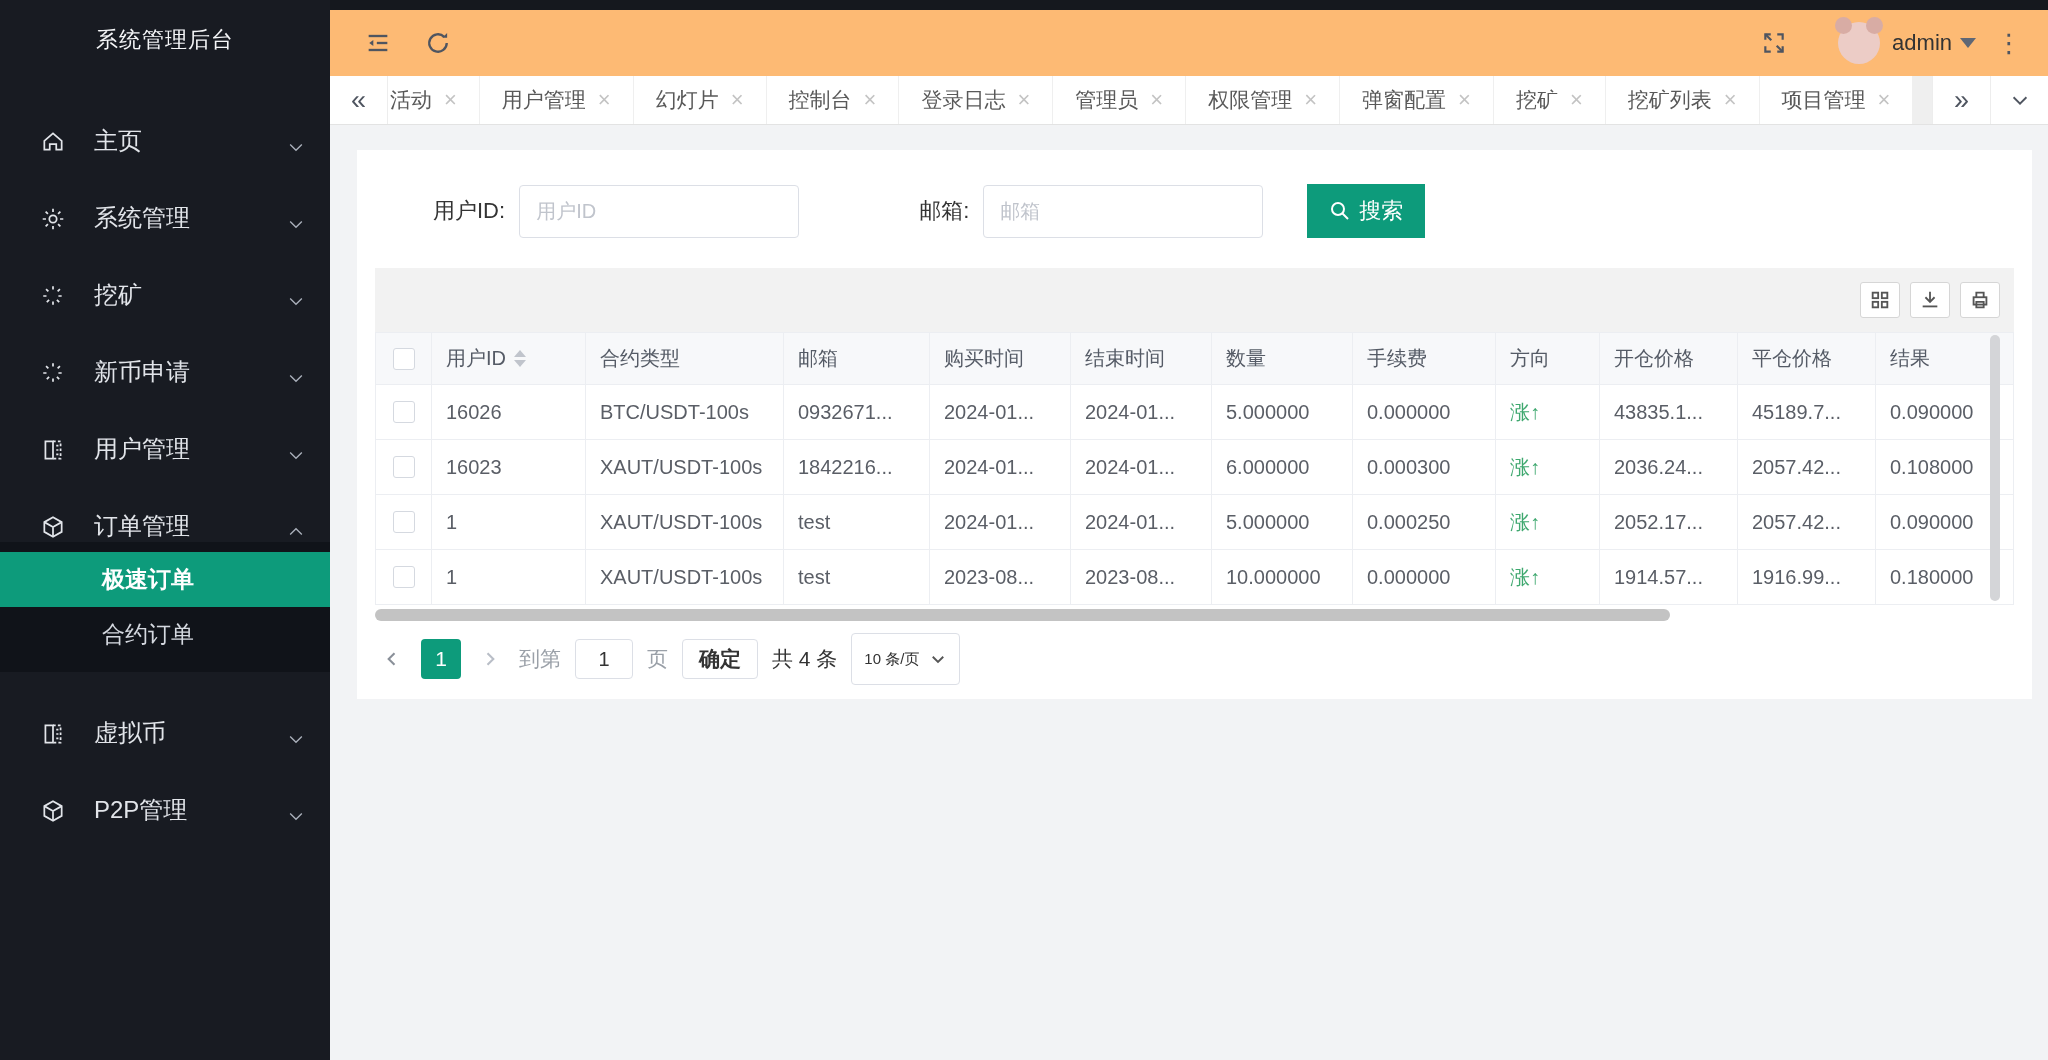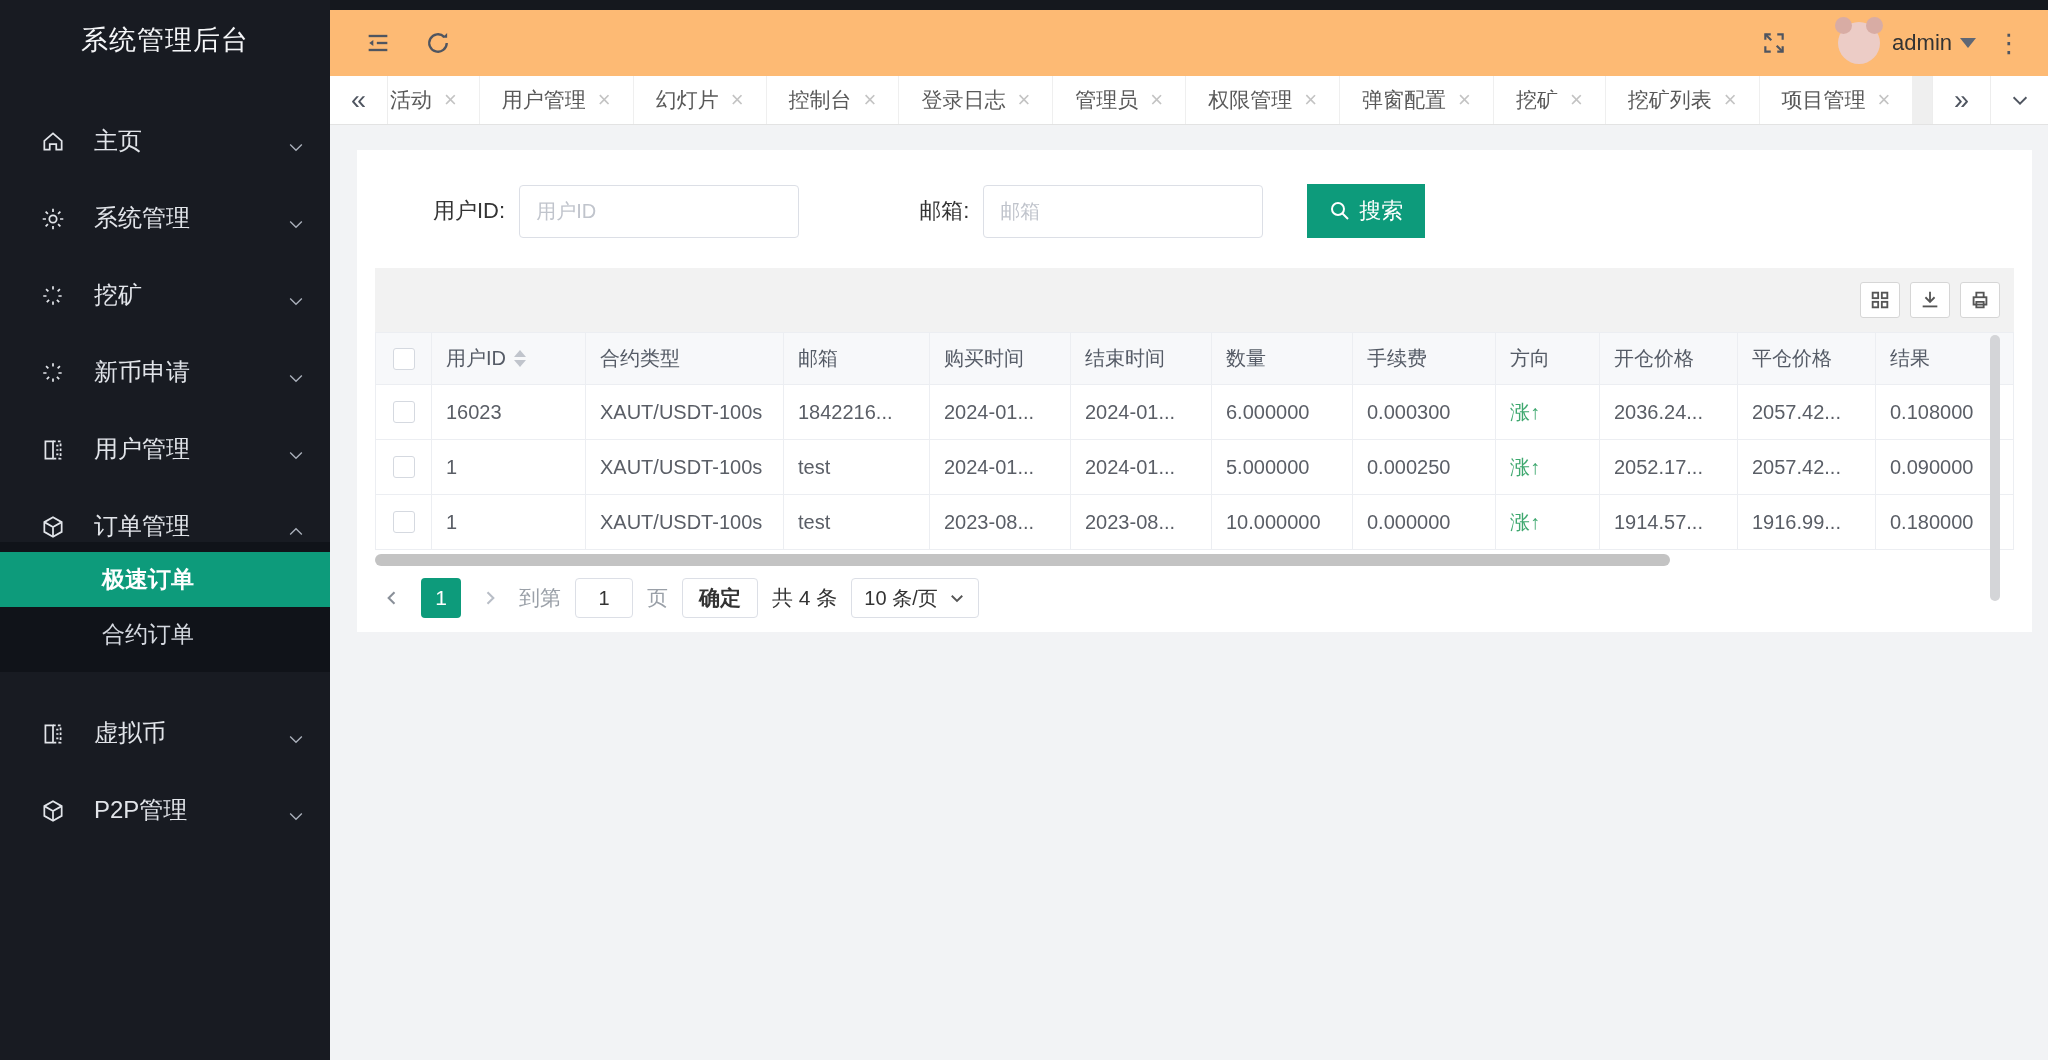--- a/index.html
+++ b/index.html
@@ -1,21 +1,21 @@
 <!DOCTYPE html>
 <html style="--accent: #0d9b7b; --rise: #3fa86f; --link: #3e7bfa;"><head>
 <meta charset="utf-8">
 <style>
   * { margin:0; padding:0; box-sizing:border-box; }
   html,body { width:2048px; height:1060px; overflow:hidden; font-family:"Liberation Sans","DejaVu Sans",sans-serif; background:#f2f3f5; }
   .page { display:flex; width:2048px; height:1060px; }
 
   
   .sidebar { width:330px; height:1060px; background:#181b22; flex:none; color:#dfe3ea; }
-  .side-title { height:80px; display:flex; align-items:center; justify-content:center; font-size:27px; color:#f5f6f8; letter-spacing:1px; }
+  .side-title { height:80px; display:flex; align-items:center; justify-content:center; font-size:22px; color:#f5f6f8; letter-spacing:1px; }
   .side-item { height:77px; display:flex; align-items:flex-end; padding:0 24px 0 38px; cursor:pointer; }
   .side-item .icon { width:30px; height:30px; margin-right:26px; display:flex; align-items:center; justify-content:center; }
   .side-item .icon svg { stroke:#e2e5ea; }
   .side-item .lbl { font-size:24px; flex:1; color:#e2e5ea; }
   .side-item .chev { display:flex; align-items:center; }
   .side-item .chev svg { stroke:#aab0bb; transition:transform .2s; }
   .side-item .chev.up svg { transform:rotate(180deg); }
   .submenu { background:#101319; padding:10px 0; }
   .sub-item { height:55px; display:flex; align-items:center; padding-left:102px; font-size:23px; color:#d5d9e0; cursor:pointer; }
   .sub-item.active { background:var(--accent); color:#fff;font-weight:bold; }
@@ -81,21 +81,21 @@
 
   .pager { display:flex; align-items:center; margin-top:10px; padding-left:2px; gap:14px; }
   .pg-arrow { width:30px; display:flex; justify-content:center; cursor:pointer; }
   .pg-arrow svg { stroke:#b9bec7; }
   .pg-arrow.on svg { stroke:#8a9099; }
   .pg-cur { width:40px; height:40px; background:var(--accent); color:#fff; border-radius:4px; display:flex; align-items:center; justify-content:center; font-size:21px; cursor:pointer; }
   .pg-txt { font-size:21px; color:#9aa0a8; }
   .pg-input { width:58px; height:40px; border:1px solid #dcdfe6; border-radius:4px; text-align:center; font-size:20px; color:#333; outline:none; font-family:inherit; }
   .pg-btn { height:40px; padding:0 16px; background:#fff; border:1px solid #dcdfe6; border-radius:4px; font-size:21px; color:#333; font-weight:bold; cursor:pointer; font-family:inherit; }
   .pg-total { font-size:21px; color:#333; }
-  .pg-select { height:40px; border:1px solid #dcdfe6; border-radius:4px; display:flex; align-items:center; gap:10px; padding:16px 12px; font-size:20px; color:#333; cursor:pointer; background:#fff; }
+  .pg-select { height:52px; border:1px solid #dcdfe6; border-radius:4px; display:flex; align-items:center; gap:10px; padding:16px 12px; font-size:15px; color:#333; cursor:pointer; background:#fff; }
   .pg-select svg { stroke:#555; }
 
   .footer { position:absolute; left:0; right:0; bottom:14px; display:flex; align-items:center; padding:0 30px 0 29px; font-size:20px; color:#333; }
   .footer a { color:var(--link); text-decoration:none; cursor:pointer; }
   .footer .fspacer { flex:1; }
 </style>
 </head>
 <body>
 
 <div class="page">
@@ -394,20 +394,38 @@
                   <th>结束时间</th>
                   <th>数量</th>
                   <th>手续费</th>
                   <th>方向</th>
                   <th>开仓价格</th>
                   <th>平仓价格</th>
                   <th>结果</th>
                 </tr>
               </thead>
             <tbody id="tbody">
+                <tr>
+                  <td class="cb-col">
+                    <div class="cb-wrap">
+                      <div class="cb"></div>
+                    </div>
+                  </td>
+                  <td>16026</td>
+                  <td>BTC/USDT-100s</td>
+                  <td>0932671...</td>
+                  <td>2024-01...</td>
+                  <td>2024-01...</td>
+                  <td>5.000000</td>
+                  <td>0.000000</td>
+                  <td class="rise">涨↑</td>
+                  <td>43835.1...</td>
+                  <td>45189.7...</td>
+                  <td>0.090000</td>
+                </tr>
                 <tr>
                   <td class="cb-col">
                     <div class="cb-wrap">
                       <div class="cb"></div>
                     </div>
                   </td>
                   <td>16023</td>
                   <td>XAUT/USDT-100s</td>
                   <td>1842216...</td>
                   <td>2024-01...</td>

